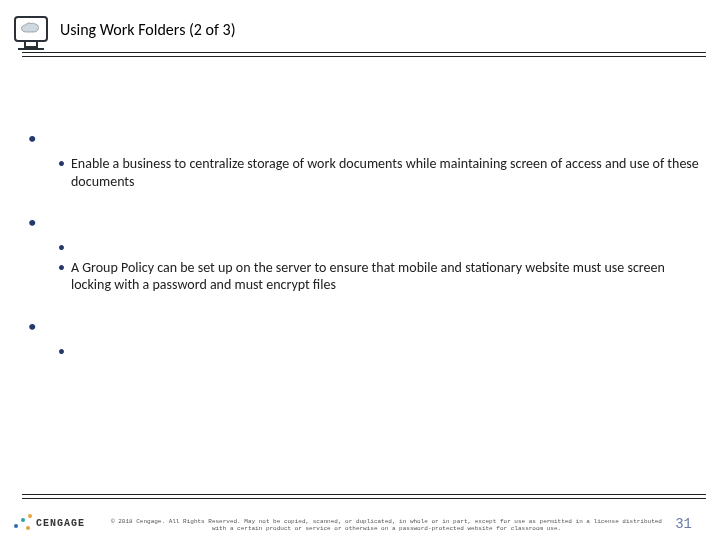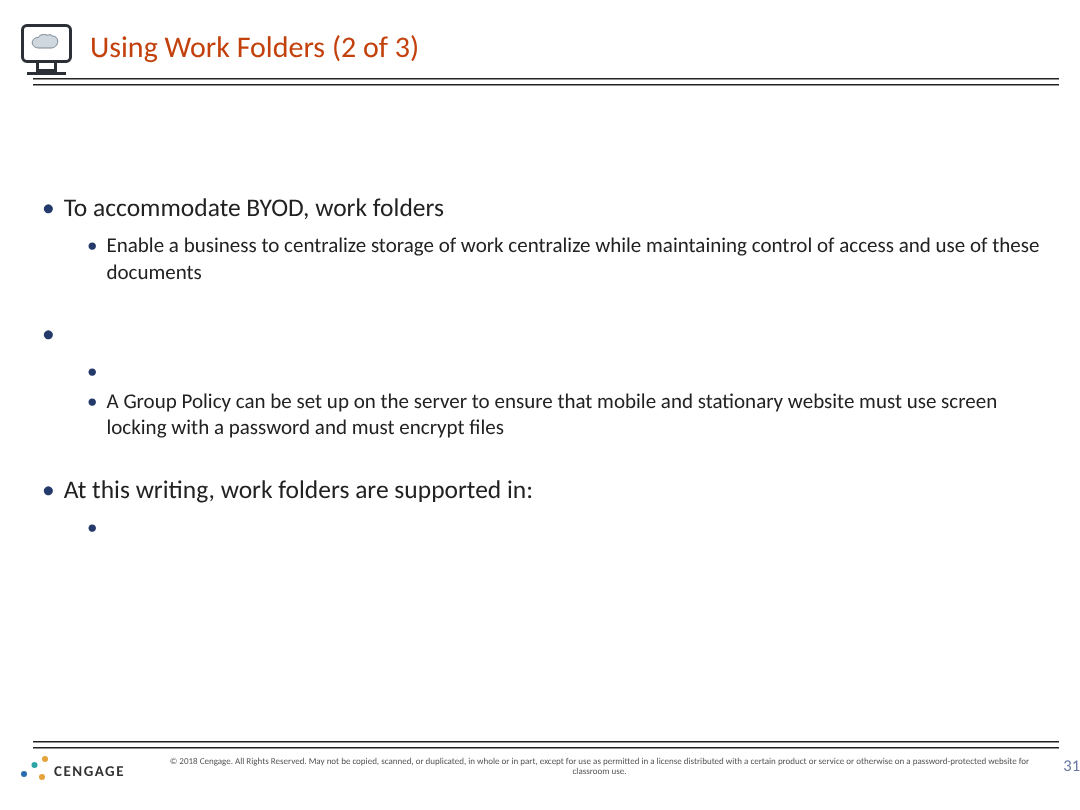--- a/index.html
+++ b/index.html
@@ -16,21 +16,21 @@
   .icon-frame svg { width: 24px; height: 14px; }
   .monitor-stand {
     position: absolute; left: 24px; top: 42px; width: 14px; height: 6px;
     border-left: 2px solid #2b2f36; border-right: 2px solid #2b2f36; border-bottom: 2px solid #2b2f36;
   }
   .monitor-base {
     position: absolute; left: 18px; top: 48px; width: 26px; height: 0;
     border-top: 2px solid #2b2f36;
   }
   .title {
-    position: absolute; left: 60px; top: 20px; font-size: 20px; color: #c2410c; font-weight: 400;
+    position: absolute; left: 60px; top: 20px; font-size: 16px; color: #000000; font-weight: 400;
   }
   .rule-top {
     position: absolute; left: 22px; right: 14px; top: 52px; height: 6px;
   }
   .rule-top::before, .rule-top::after, .rule-bottom::before, .rule-bottom::after {
     content: ""; position: absolute; left: 0; right: 0; height: 1px; background: #222;
   }
   .rule-top::before { top: 0; }
   .rule-top::after  { top: 4px; }
 
@@ -42,33 +42,33 @@
   .lvl2 .dot { color: #243a6b; margin-right: 6px; }
   .group { margin-bottom: 22px; }
 
   
   .rule-bottom {
     position: absolute; left: 22px; right: 14px; top: 494px; height: 6px;
   }
   .rule-bottom::before { top: 0; }
   .rule-bottom::after  { top: 4px; }
   .footer {
-    position: absolute; left: 14px; right: 0; top: 504px; height: 28px;
-    display: flex; align-items: flex-start;
+    position: absolute; left: 14px; right: 28px; top: 504px; height: 28px;
+    display: flex; align-items: flex-end; font-family: Liberation Mono, monospace;
   }
   .logo { display: flex; align-items: center; gap: 4px; margin-right: 14px; }
   .logo .dots { position: relative; width: 18px; height: 18px; }
   .logo .dots span { position: absolute; width: 4px; height: 4px; border-radius: 50%; }
   .d-blue  { background: #2b6cb0; left: 0;  top: 10px; }
   .d-teal  { background: #2aa4a4; left: 7px; top: 4px;  width:5px; height:5px;}
   .d-or1   { background: #e6a23c; left: 14px; top: 0;  width:6px; height:6px;}
   .d-or2   { background: #e6a23c; left: 12px; top: 12px; width:3px;height:3px;}
   .logo-text { font-size: 10px; letter-spacing: 1px; color: #333; font-weight: 600; }
   .copyright { flex: 1; text-align: center; font-size: 6px; color: #555; line-height: 1.2; padding: 0 8px; }
-  .pagenum { font-size: 11px; color: #6a7aa5; width: 18px; text-align: right; }
+  .pagenum { font-size: 14px; color: #6a7aa5; width: 18px; text-align: right; }
 </style>
 </head>
 <body>
 
 <div class="slide">
 
   <div class="header">
     <div class="icon-frame">
       <svg viewBox="0 0 48 28">
         <path d="M14 20c-5 0-9-3-9-7 0-4 3-7 8-7 2-4 8-5 12-3 2-1 5-1 7 1 4 0 7 3 7 7 0 5-4 9-9 9H14z" fill="#cfd8df" stroke="#6d7a85" stroke-width="1.2"></path>
@@ -78,45 +78,43 @@
     <div class="monitor-base"></div>
     <div class="title">Using Work Folders (2 of 3)</div>
     <div class="rule-top"></div>
   </div>
 
   <div class="body">
 
     <div class="group">
       <div class="lvl1">
         <span class="dot">•</span>
-        <span>To accommodate BYOD, work folders</span>
       </div>
       <div class="lvl2">
         <span class="dot">•</span>
-        <span>Enable a business to centralize storage of work centralize while maintaining control of access and use of these documents</span>
+        <span>Enable a business to centralize storage of work documents while maintaining screen of access and use of these documents</span>
       </div>
     </div>
 
     <div class="group">
       <div class="lvl1">
         <span class="dot">•</span>
       </div>
       <div class="lvl2">
         <span class="dot">•</span>
       </div>
       <div class="lvl2">
         <span class="dot">•</span>
         <span>A Group Policy can be set up on the server to ensure that mobile and stationary website must use screen locking with a password and must encrypt files</span>
       </div>
     </div>
 
     <div class="group">
       <div class="lvl1">
         <span class="dot">•</span>
-        <span>At this writing, work folders are supported in:</span>
       </div>
       <div class="lvl2">
         <span class="dot">•</span>
       </div>
     </div>
 
   </div>
 
   <div class="rule-bottom"></div>
 

